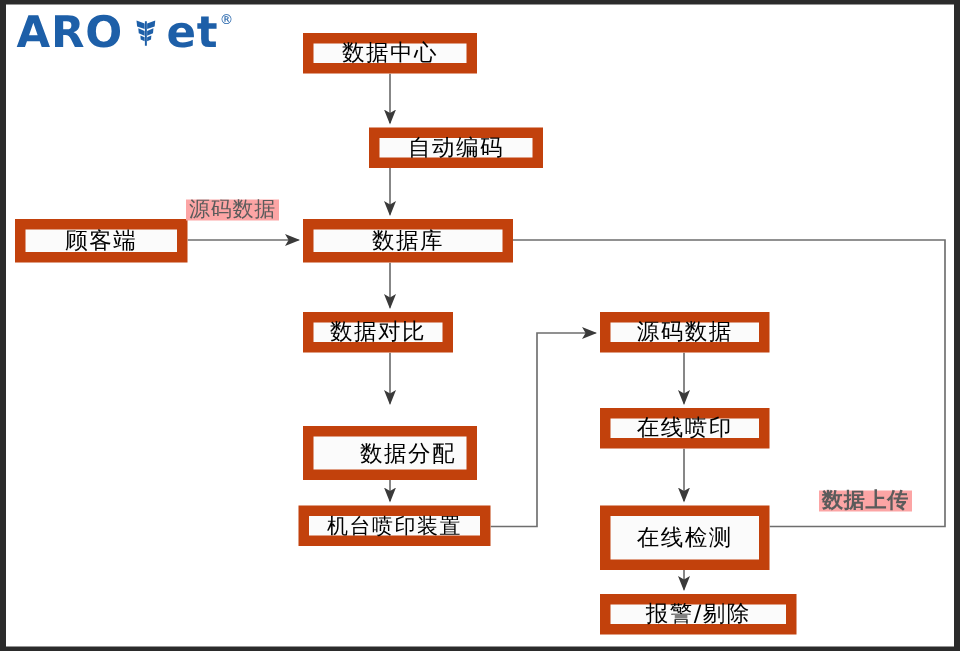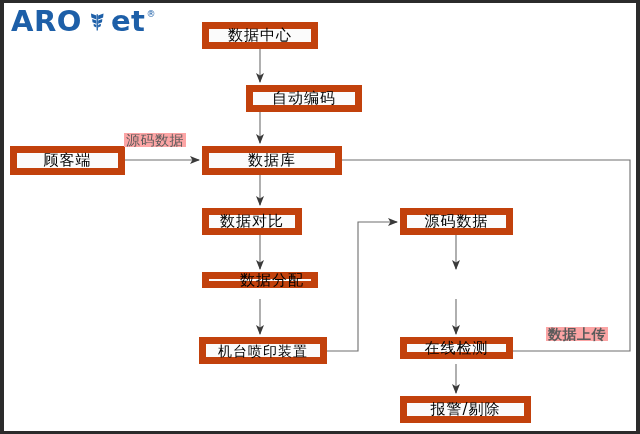--- a/index.html
+++ b/index.html
@@ -151,24 +151,25 @@
 
       <path d="M513,351 L630,351 L630,160 L321,160" marker-end="url(#ah)"></path>
     </g>
   </svg>
 
   <div class="node" style="left:202px;top:22px;width:116px;height:27px;">数据中心</div>
   <div class="node" style="left:202px;top:85px;width:116px;height:27px;margin-left:44px;">自动编码</div>
   <div class="node" style="left:10px;top:146px;width:115px;height:29px;">顾客端</div>
   <div class="node" style="left:202px;top:146px;width:140px;height:29px;">数据库</div>
   <div class="node" style="left:202px;top:208px;width:100px;height:27px;">数据对比</div>
-  <div class="node" style="left:202px;top:272px;width:116px;height:16px;padding-left:24px;">数据分配</div>
+  <div class="node" style="left:202px;top:284px;width:116px;height:36px;padding-left:24px;">数据分配</div>
   <div class="node" style="left:199px;top:337px;width:128px;height:27px;font-size:14px;text-align:center;">机台喷印装置</div>
   <div class="node" style="left:400px;top:208px;width:113px;height:27px;">源码数据</div>
-  <div class="node" style="left:400px;top:337px;width:113px;height:22px;">在线检测</div>
+  <div class="node" style="left:400px;top:272px;width:113px;height:27px;">在线喷印</div>
+  <div class="node" style="left:400px;top:337px;width:113px;height:43px;">在线检测</div>
   <div class="node" style="left:400px;top:396px;width:131px;height:27px;">报警/剔除</div>
 
   <div class="edge-label" style="left:124px;top:133px;">源码数据</div>
   <div class="edge-label" style="left:546px;top:327px;font-weight:bold;">数据上传</div>
 
   <div id="frame"></div>
 
 </div>
 
 </body></html>

